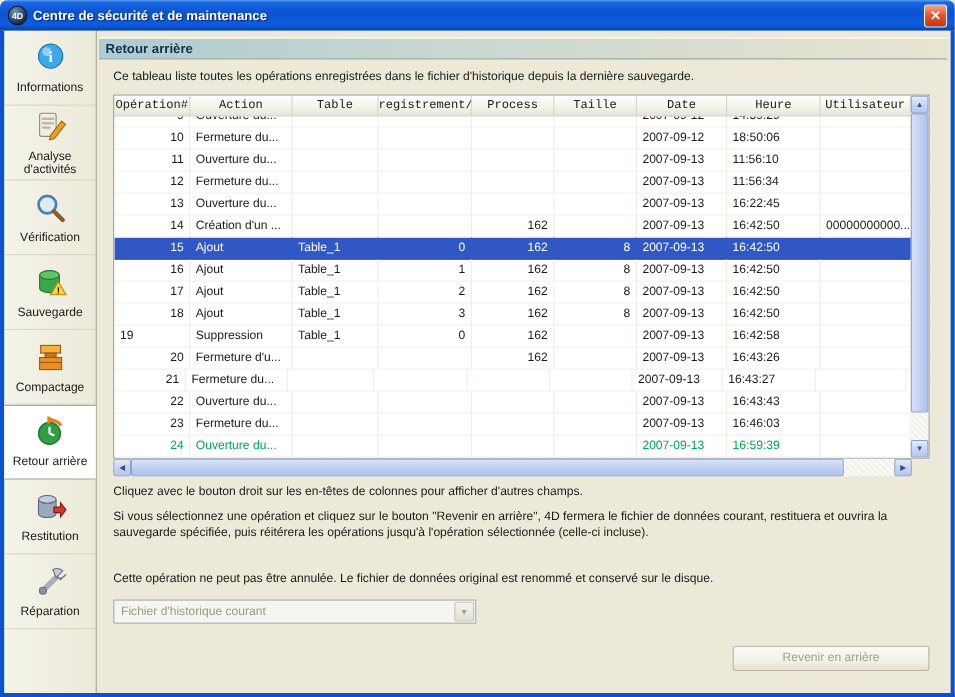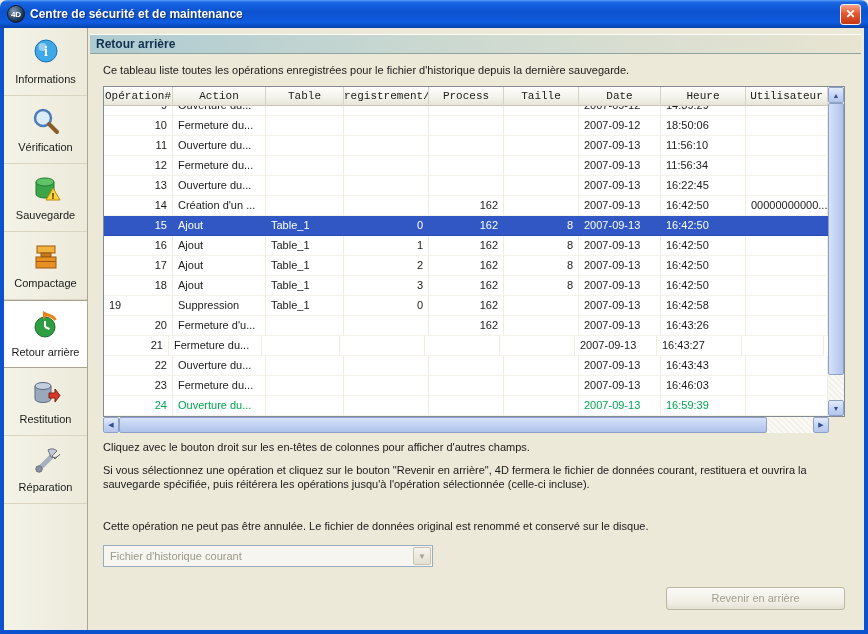--- a/index.html
+++ b/index.html
@@ -92,20 +92,30 @@
     <div class="sidebar-item">
       <span><svg width="30" height="30">
             <circle cx="15" cy="13" r="11" fill="#3FA9E8" stroke="#1B6FB5"></circle>
             <circle cx="11.5" cy="9" r="4" fill="rgba(255,255,255,.45)"></circle>
             <text x="15" y="18" text-anchor="middle" font-size="14" font-weight="bold" fill="#fff" font-family="Liberation Serif,serif">i</text>
           </svg></span>
       <span class="lbl">Informations</span>
     </div>
     <div class="sidebar-item">
       <span><svg width="30" height="30">
+            <rect x="5" y="3" width="15" height="21" rx="2" fill="#F2EDE1" stroke="#8F8C7A"></rect>
+            <rect x="7" y="7" width="11" height="2" fill="#B8B4A4"></rect>
+            <rect x="7" y="11" width="11" height="2" fill="#B8B4A4"></rect>
+            <rect x="7" y="15" width="8" height="2" fill="#B8B4A4"></rect>
+            <polygon points="15,23 25,10 28.5,13 18.5,26 14,27" fill="#E8A02A" stroke="#9A6A10"></polygon>
+          </svg></span>
+      <span class="lbl">Analyse d'activités</span>
+    </div>
+    <div class="sidebar-item">
+      <span><svg width="30" height="30">
             <circle cx="12" cy="12" r="8" fill="#D9ECF8" stroke="#4B7DB8" stroke-width="2.5"></circle>
             <line x1="18" y1="18" x2="26" y2="26" stroke="#8A5B2B" stroke-width="4" stroke-linecap="round"></line>
           </svg></span>
       <span class="lbl">Vérification</span>
     </div>
     <div class="sidebar-item">
       <span><svg width="30" height="30">
             <path d="M5 8 v12 a9 4 0 0 0 18 0 v-12" fill="#3BA54A" stroke="#1F7A2E"></path>
             <ellipse cx="14" cy="8" rx="9" ry="4" fill="#5FC468" stroke="#1F7A2E"></ellipse>
             <polygon points="22,14 29,26 15,26" fill="#FFD240" stroke="#B88A00"></polygon>
@@ -145,21 +155,21 @@
             <line x1="8" y1="23" x2="20" y2="11" stroke="#A9B1BD" stroke-width="5" stroke-linecap="round"></line>
             <path d="M17 4 a7 7 0 0 1 9 1 l-5 5 3 3 5 -5 a7 7 0 0 1 -9 3 z" fill="#C2CAD6" stroke="#6A7280"></path>
             <circle cx="8" cy="23" r="3.2" fill="#8A929E" stroke="#6A7280"></circle>
           </svg></span>
       <span class="lbl">Réparation</span>
     </div>
   </div>
 
   <div class="main">
     <div class="panel-header">Retour arrière</div>
-    <div class="intro-text">Ce tableau liste toutes les opérations enregistrées pour le fichier d'historique depuis la dernière sauvegarde.</div>
+    <div class="intro-text">Ce tableau liste toutes les opérations enregistrées dans le fichier d'historique depuis la dernière sauvegarde.</div>
 
     <div class="table-wrap">
       <div class="thead">
           <div class="hcell" style="width: 69px;">Opération#</div>
           <div class="hcell" style="width: 93px;">Action</div>
           <div class="hcell" style="width: 78px;">Table</div>
           <div class="hcell" style="width: 85px;">registrement/BLO</div>
           <div class="hcell" style="width: 75px;">Process</div>
           <div class="hcell" style="width: 75px;">Taille</div>
           <div class="hcell" style="width: 82px;">Date</div>

